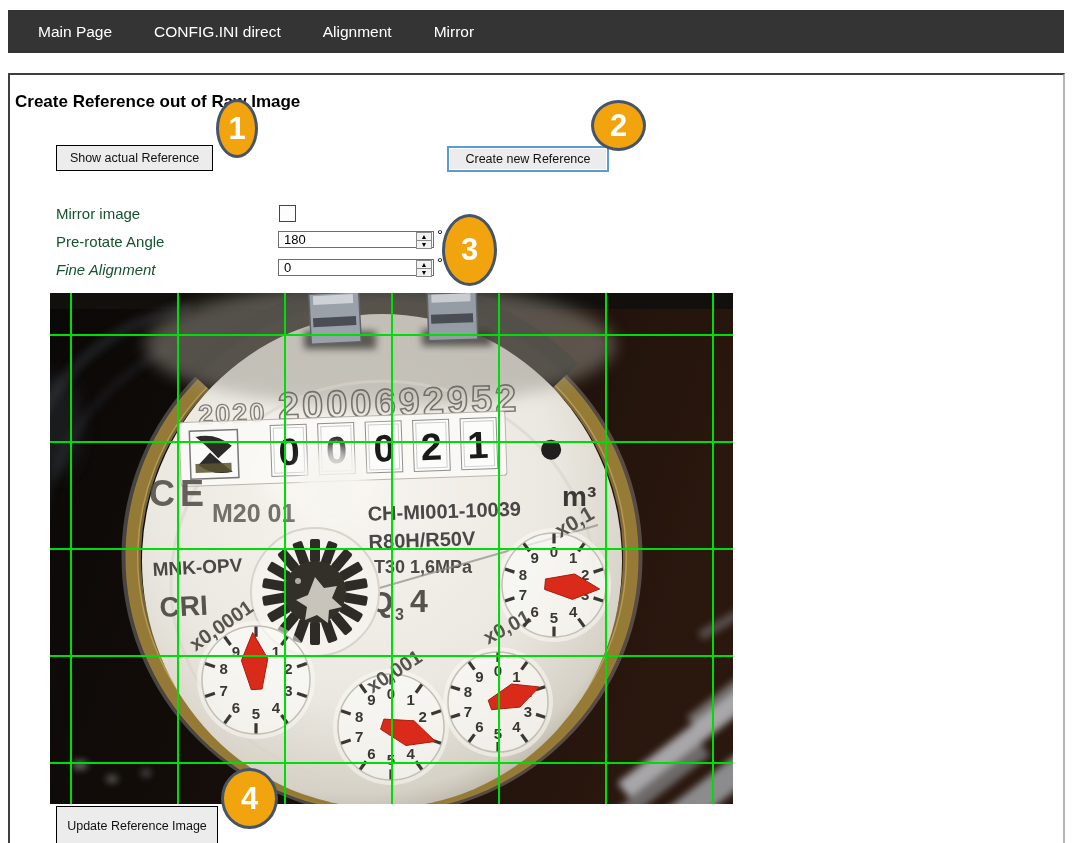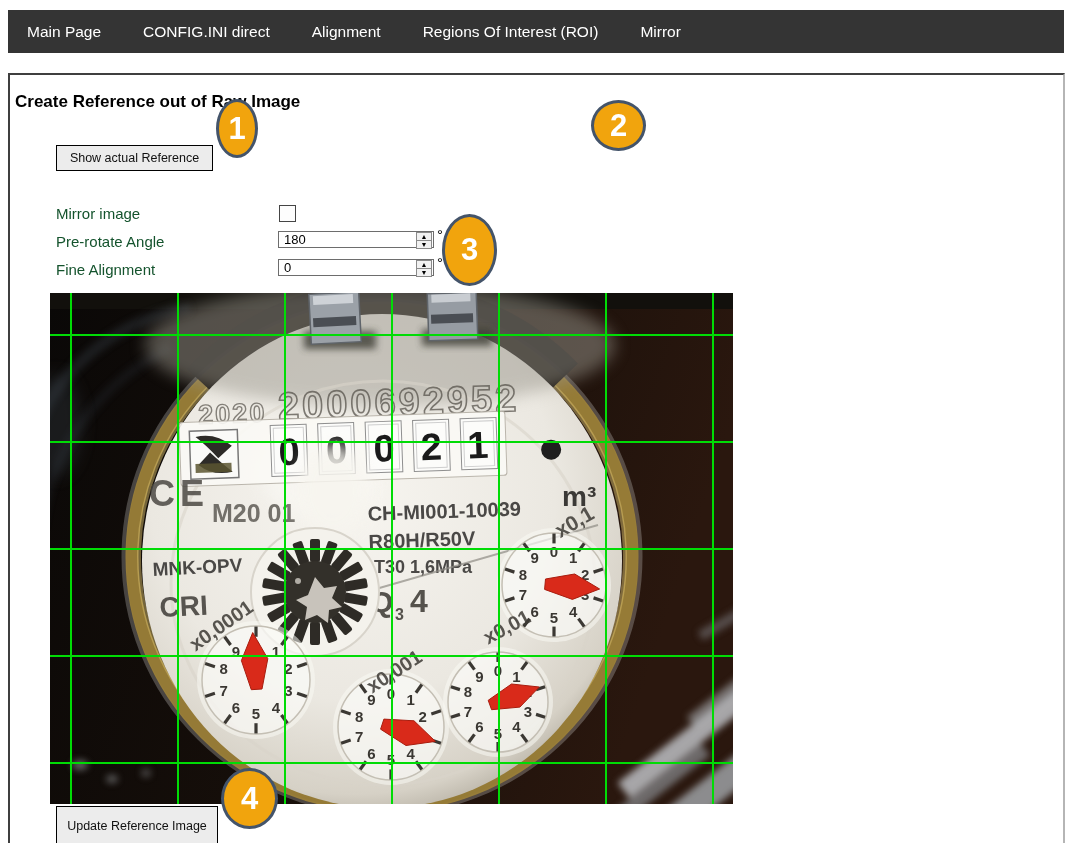--- a/index.html
+++ b/index.html
@@ -10,21 +10,21 @@
   }
   
   .nav {
     position:absolute; left:8px; top:10px; width:1056px; height:43px;
     background:#343434; display:flex; align-items:center;
   }
   .nav a {
     color:#fff; font-size:15.5px; text-decoration:none; padding:0 21px; cursor:pointer;
     white-space:nowrap;
   }
-  .nav a:first-child { padding-left:19px;text-align:center; }
+  .nav a:first-child { padding-left:30px;text-align:center; }
   
   .content-box {
     position:absolute; left:8px; top:73px; width:1057px; height:790px;
     background:#fff; border:2px solid;
     border-color:#3f3f3f #b5b5b5 #b5b5b5 #3f3f3f;
   }
   .page-title {
     position:absolute; left:5px; top:17px; margin:0;
     font-size:17px; font-weight:bold; color:#000;
   }
@@ -33,21 +33,21 @@
     font-family:inherit; font-size:12.5px; color:#111; padding:0 6px; cursor:pointer;
   }
   #btn-show   { left:46px;  top:70px;  width:157px; height:26px; }
   #btn-create { left:437px; top:71px;  width:162px; height:26px;
                 border:2px solid #5b9bd5; box-shadow:inset 0 0 0 1px #fff; }
   #btn-make   { left:46px;  top:102px; width:186px; height:25px; }
   #btn-update { left:46px;  top:731px; width:162px; height:40px; }
   .form-label { position:absolute; left:46px; font-size:15px; color:#14532d; }
   #lbl-mirror    { top:130px; }
   #lbl-prerotate { top:158px; }
-  #lbl-fine      { top:186px; }
+  #lbl-fine      { top:186px;font-style:italic; }
   .checkbox {
     position:absolute; left:269px; top:130px; width:17px; height:17px;
     background:#fdfdfd; border:1.5px solid #454545; cursor:pointer;
   }
   .num-field { position:absolute; left:268px; width:156px; height:17px; }
   #field-prerotate { top:155px; }
   #field-fine      { top:183px; }
   .num-field input {
     width:100%; height:100%; border:1px solid #6d6d6d; font-family:inherit;
     font-size:13px; padding:2px 22px 2px 5px; color:#000; background:#fff;
@@ -79,29 +79,29 @@
   #meter-image svg { display:block; }
   svg text { font-family:"Liberation Sans", sans-serif; }
 </style>
 </head>
 <body>
 
 <div class="nav" style="background: rgb(52, 52, 52);">
   <a href="#">Main Page</a>
   <a href="#">CONFIG.INI direct</a>
   <a href="#">Alignment</a>
-  <a href="#">Regions Of Interest (ROI)</a>
   <a href="#">Mirror</a>
 </div>
 
 <div class="content-box">
 
   <h1 class="page-title">Create Reference out of Raw Image</h1>
 
   <button class="btn" id="btn-show">Show actual Reference</button>
+  <button class="btn" id="btn-create" style="border-color: rgb(91, 155, 213);">Create new Reference</button>
 
   <span class="form-label" id="lbl-mirror">Mirror image</span>
   <span class="form-label" id="lbl-prerotate">Pre-rotate Angle</span>
   <span class="form-label" id="lbl-fine">Fine Alignment</span>
 
   <div class="checkbox"></div>
 
   <div class="num-field" id="field-prerotate">
     <input type="text" value="180" style="">
     <div class="spin">

